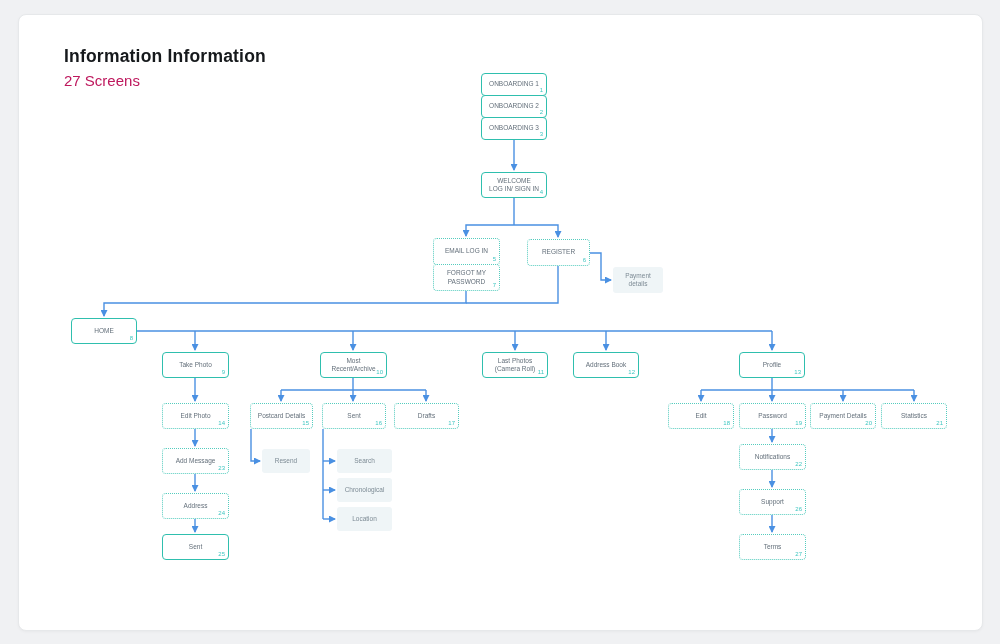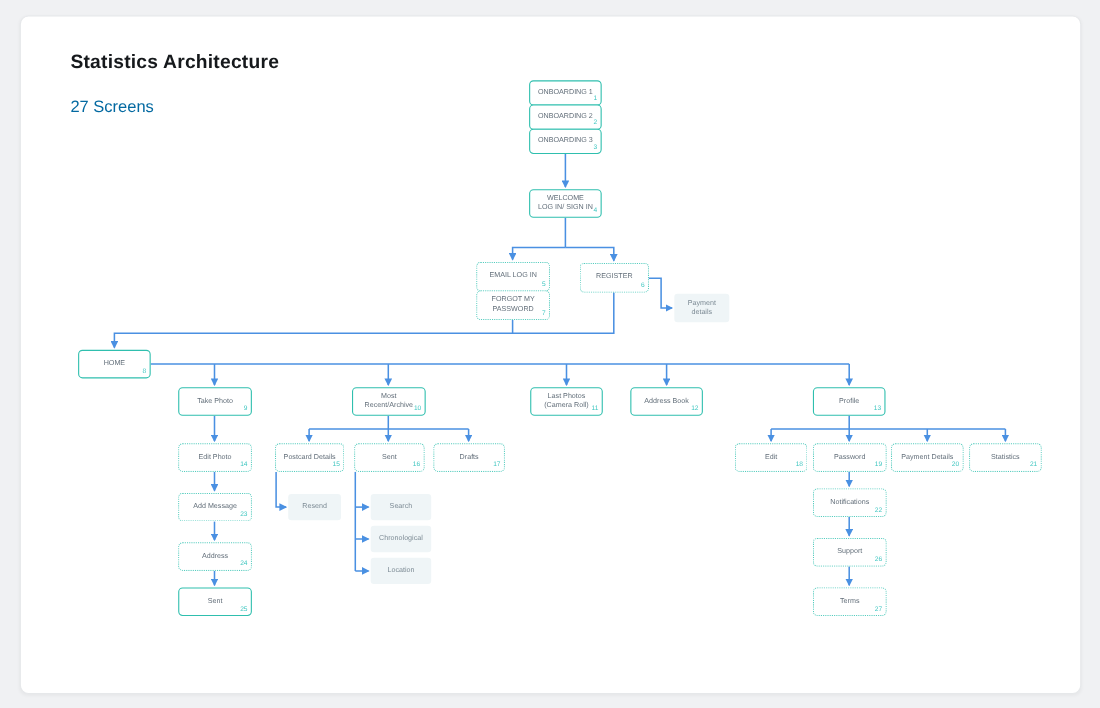--- a/index.html
+++ b/index.html
@@ -11,22 +11,22 @@
   .card{
     position:absolute;left:18px;top:14px;width:963px;height:615px;
     background:#ffffff;border:1px solid #e6e8ea;border-radius:8px;
     box-shadow:0 1px 3px rgba(0,0,0,0.04);
   }
   .page-title{
     position:absolute;left:64px;top:46px;
     font-size:17.5px;font-weight:bold;color:#16191c;letter-spacing:.2px;
   }
   .page-subtitle{
-    position:absolute;left:64px;top:89px;
-    font-size:15px;color:#0369a1;
+    position:absolute;left:64px;top:72px;
+    font-size:15px;color:#be185d;
   }
   .connector-layer{
     position:absolute;left:0;top:0;width:1000px;height:644px;
     pointer-events:none;
   }
   .edge{fill:none;stroke:#4a90e2;stroke-width:1.4;}
   .node-layer{position:absolute;left:0;top:0;width:1000px;height:644px;}
   .node{
     position:absolute;box-sizing:border-box;background:#ffffff;border-radius:4px;
     display:flex;align-items:center;justify-content:center;
@@ -42,21 +42,21 @@
   .node-num{
     position:absolute;right:3px;bottom:2px;
     font-size:6px;color:#3ec6c0;
   }
 </style>
 </head>
 <body>
 
 <div class="card"></div>
 
-<div class="page-title">Statistics Architecture</div>
+<div class="page-title">Information Information</div>
 <div class="page-subtitle">27 Screens</div>
 
 <svg class="connector-layer" width="1000" height="644" viewBox="0 0 1000 644" xmlns="http://www.w3.org/2000/svg">
   <defs>
     <marker id="arrowhead" markerUnits="userSpaceOnUse" markerWidth="7" markerHeight="7" refX="6" refY="3.5" orient="auto">
       <path d="M0,0 L7,3.5 L0,7 z" fill="#4a90e2"></path>
     </marker>
   </defs>
 <polyline points="514,140 514,170" class="edge" marker-end="url(#arrowhead)"></polyline>
     <polyline points="514,198 514,225" class="edge"></polyline>

